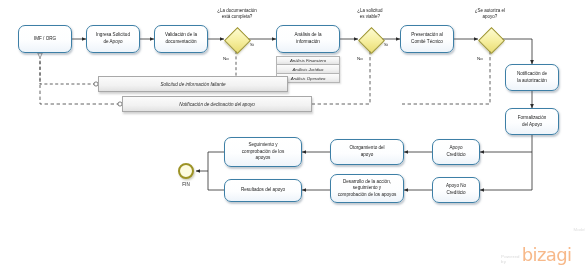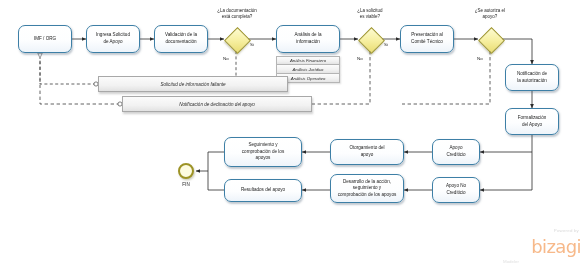--- a/index.html
+++ b/index.html
@@ -62,21 +62,21 @@
   .sublist .row:first-child{border-top:0.9px solid #b5b5b5;}
 
   
   .lbl{position:absolute;font-size:4.5px;color:#1f1f1f;text-align:center;line-height:1.35;}
   .lbl.q{font-size:4.5px;}
   .flowlbl{position:absolute;font-size:4.4px;color:#1f1f1f;}
   .endlbl{position:absolute;font-size:4.6px;color:#1f1f1f;text-align:center;}
 
   
   #wm{position:absolute;right:4px;bottom:3px;width:80px;height:36px;
-      display:flex;flex-direction:column;align-items:flex-end;justify-content:space-between;}
+      display:flex;flex-direction:row;align-items:flex-end;justify-content:flex-start;}
   #wm .pb{font-size:4.4px;color:#d9d9d9;letter-spacing:.2px;margin-right:2px;}
   #wm .bz{font-size:18px;color:#f7b98a;letter-spacing:-0.6px;line-height:1;
           font-family:"DejaVu Sans",sans-serif;}
   #wm .md{font-size:4.4px;color:#e0e0e0;align-self:flex-start;margin-left:2px;margin-top:-1px;}
 </style>
 </head>
 <body>
 
 <div id="canvas">
 

